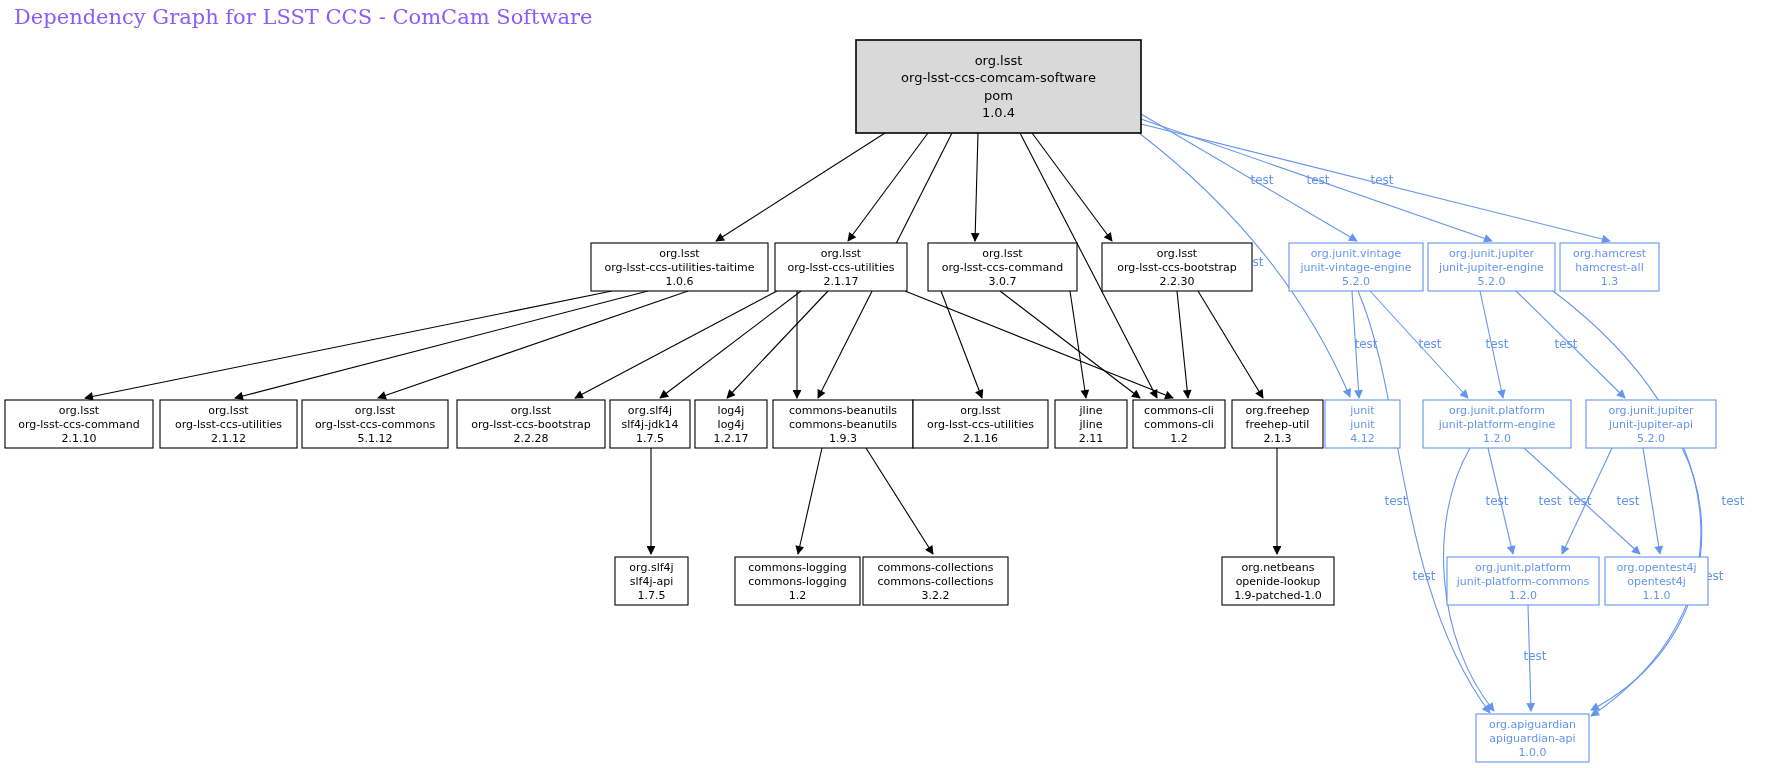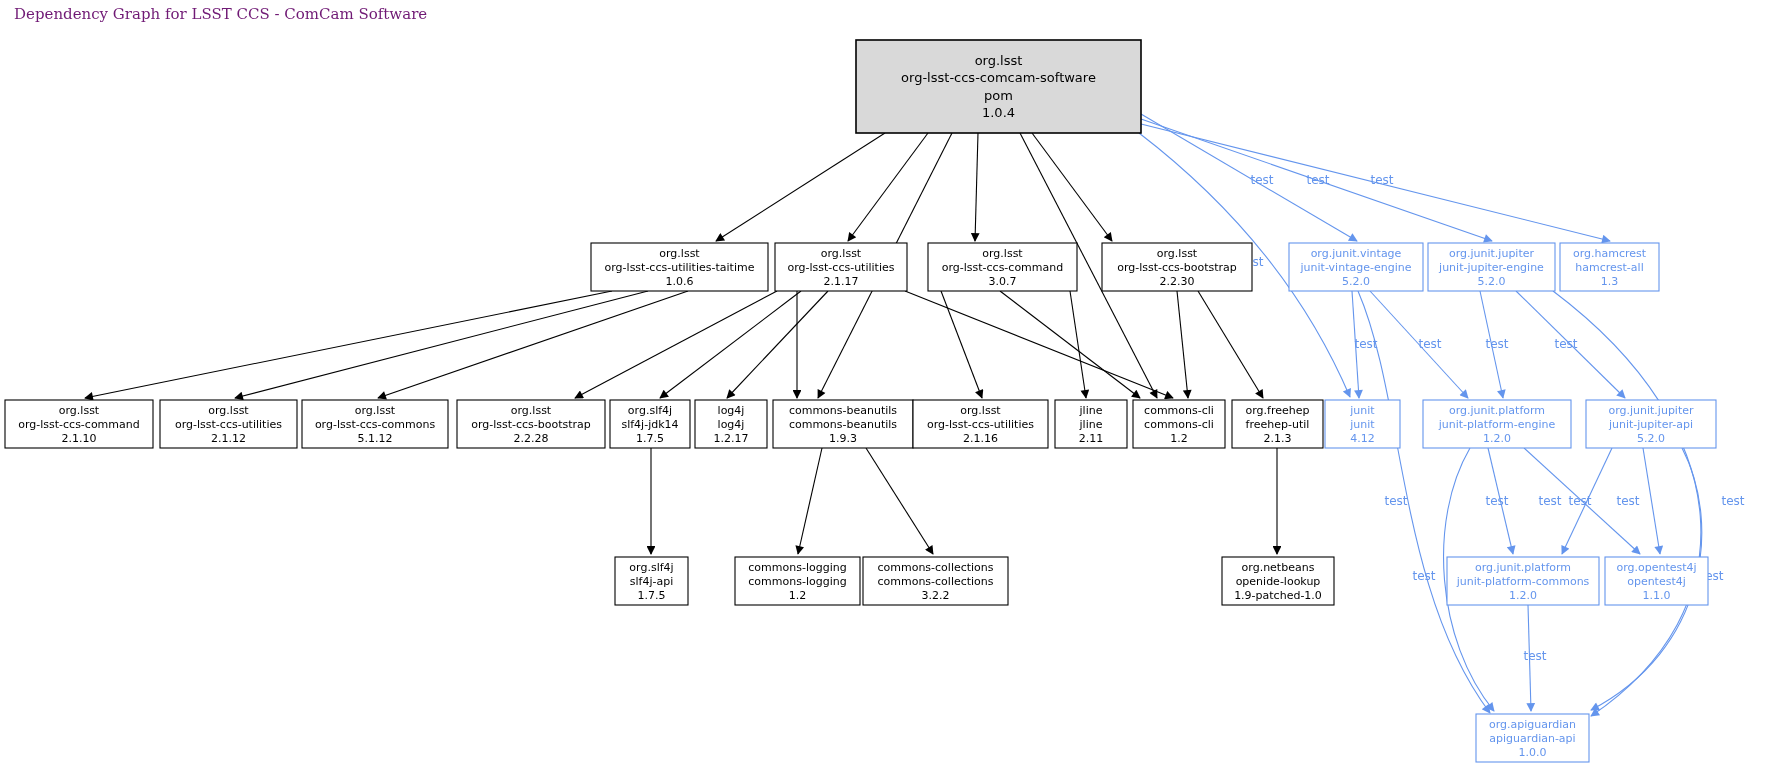--- a/index.html
+++ b/index.html
@@ -1,19 +1,19 @@
 <!DOCTYPE html>
 <html><head>
 <meta charset="utf-8">
 <style>
   html,body{margin:0;padding:0;background:#ffffff;}
   #stage{position:relative;width:1771px;height:768px;background:#ffffff;overflow:hidden;
          font-family:"DejaVu Sans","Liberation Sans",sans-serif;}
   #graph-title{position:absolute;left:14px;top:5px;font-family:"DejaVu Serif","Liberation Serif",serif;
-               font-size:15px;color:#701a75;white-space:nowrap;}
+               font-size:21px;color:#8b5cf6;white-space:nowrap;}
   svg{position:absolute;left:0;top:0;}
   svg text{font-family:"DejaVu Sans","Liberation Sans",sans-serif;}
 </style>
 </head>
 <body>
 
 <div id="stage">
   <div id="graph-title">Dependency Graph for LSST CCS - ComCam Software</div>
   <svg id="graph" width="1771" height="768" viewBox="0 0 1771 768" xmlns="http://www.w3.org/2000/svg">
     <defs>

